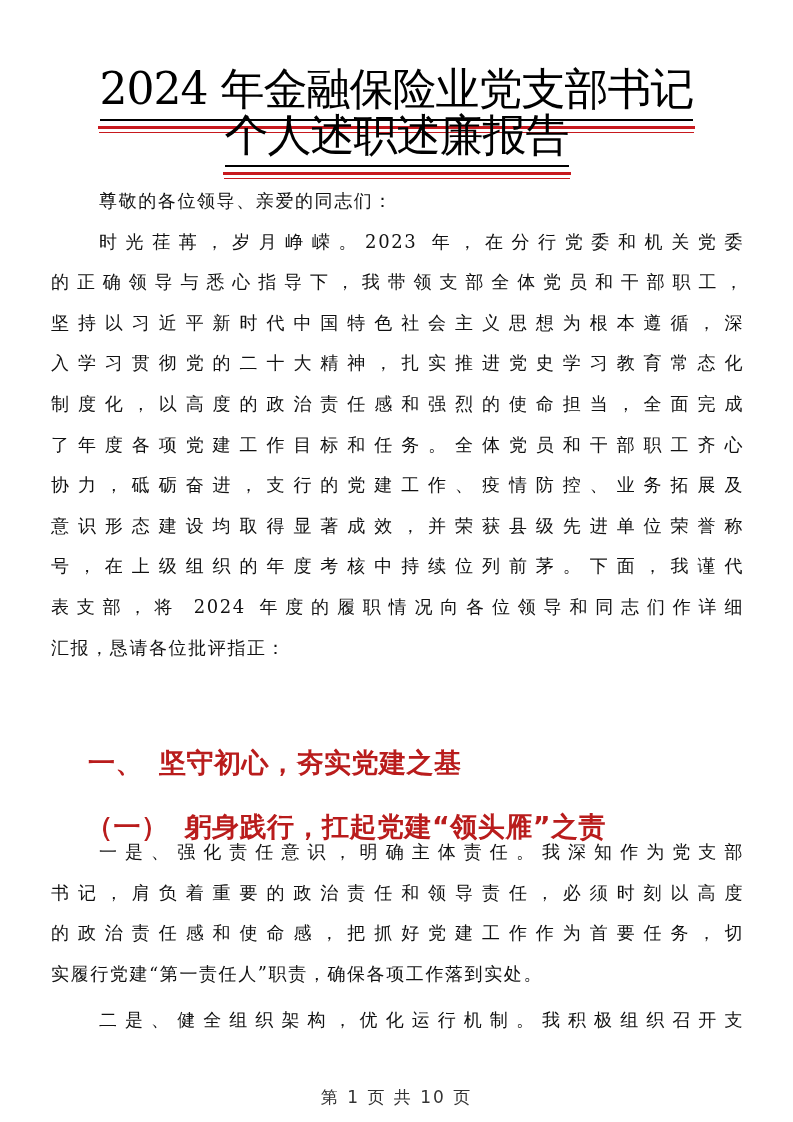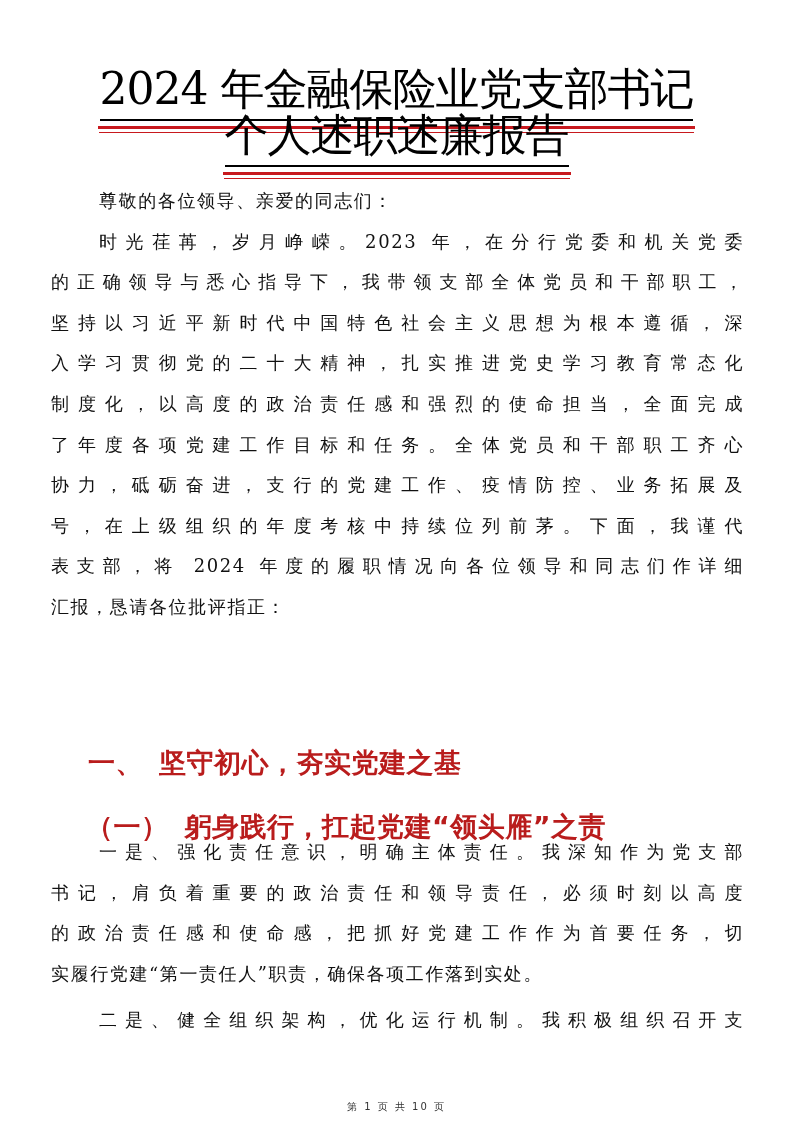--- a/index.html
+++ b/index.html
@@ -90,24 +90,23 @@
     .heading-2 { left: 86px; top: 770px; margin-top: 39px; }
     .heading .num { margin-right: 16px; }
 
     .footer {
       position: absolute;
       left: 0;
       width: 793px;
       top: 1086px;
       text-align: center;
       font-family: "DejaVu Sans", "Liberation Sans", sans-serif;
-      font-size: 10px;
+      font-size: 17px;
       color: #333333;
       letter-spacing: 2px;
-      margin-top: 14px;
     }
   </style>
 </head>
 <body>
 
 <div class="page">
 
   <div class="title-line title-1">
     <span class="t">2024 年金融保险业党支部书记</span>
   </div>
@@ -117,20 +116,21 @@
 
   <div class="body-text" style="top:181px;">
     <span class="line last indent">尊敬的各位领导、亲爱的同志们：</span>
     <span class="line indent">时光荏苒，岁月峥嵘。2023 年，在分行党委和机关党委</span>
     <span class="line">的正确领导与悉心指导下，我带领支部全体党员和干部职工，</span>
     <span class="line">坚持以习近平新时代中国特色社会主义思想为根本遵循，深</span>
     <span class="line">入学习贯彻党的二十大精神，扎实推进党史学习教育常态化</span>
     <span class="line">制度化，以高度的政治责任感和强烈的使命担当，全面完成</span>
     <span class="line">了年度各项党建工作目标和任务。全体党员和干部职工齐心</span>
     <span class="line">协力，砥砺奋进，支行的党建工作、疫情防控、业务拓展及</span>
+    <span class="line">意识形态建设均取得显著成效，并荣获县级先进单位荣誉称</span>
     <span class="line">号，在上级组织的年度考核中持续位列前茅。下面，我谨代</span>
     <span class="line">表支部，将 2024 年度的履职情况向各位领导和同志们作详细</span>
     <span class="line last">汇报，恳请各位批评指正：</span>
   </div>
 
   <div class="heading heading-1">
     <span class="num">一、</span><span>坚守初心，夯实党建之基</span>
   </div>
 
   <div class="heading heading-2">

